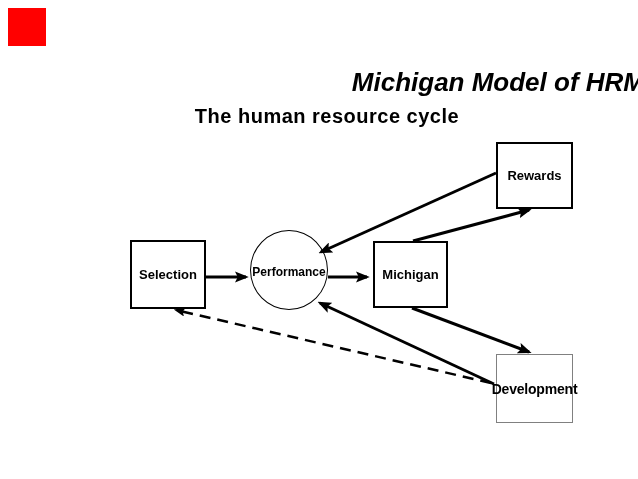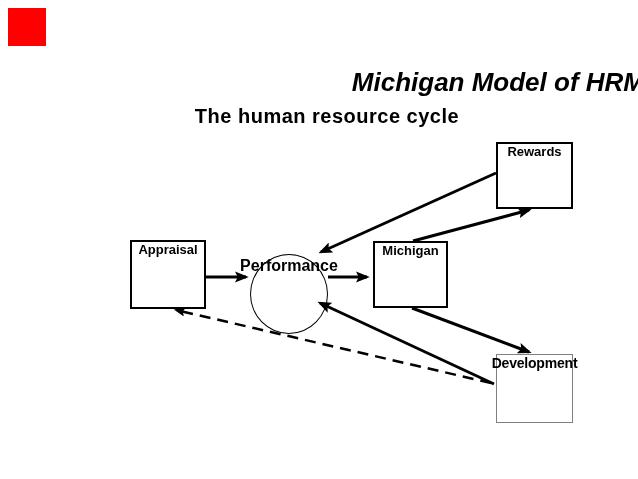--- a/index.html
+++ b/index.html
@@ -45,41 +45,42 @@
     text-align: center;
     font-size: 20px;
     font-weight: bold;
     color: #000000;
     letter-spacing: 0.5px;
   }
   .node {
     position: absolute;
     box-sizing: border-box;
     display: flex;
+    align-items: center;
     justify-content: center;
     background: #ffffff;
     color: #000000;
     font-weight: bold;
     text-align: center;
   }
   .node.box { border: 2px solid #000000; font-size: 13px; }
   .node-selection   { left: 130px; top: 240px; width: 76px; height: 69px; }
   .node-appraisal   { left: 373px; top: 241px; width: 75px; height: 67px; }
   .node-rewards     { left: 496px; top: 142px; width: 77px; height: 67px; }
   .node-development {
     left: 496px; top: 354px; width: 77px; height: 69px;
     border: 1px solid #808080;
     font-size: 14px;
     letter-spacing: -0.2px;
   }
   .node-performance {
-    left: 250px; top: 254px; width: 78px; height: 80px;
+    left: 250px; top: 230px; width: 78px; height: 80px;
     border: 1.4px solid #000000;
     border-radius: 50%;
-    font-size: 16px;
+    font-size: 12px;
   }
   .node-performance .label-inner { transform: translateY(2px); }
   .edges-svg {
     position: absolute;
     left: 0;
     top: 0;
     width: 638px;
     height: 479px;
     pointer-events: none;
   }
@@ -88,21 +89,21 @@
 <body>
 
 <div class="slide">
 
   <div class="red-square"></div>
 
   <h1 class="title">Michigan Model of HRM</h1>
   <h2 class="subtitle">The human resource cycle</h2>
 
   <div class="node box node-selection">
-    <span>Appraisal</span>
+    <span>Selection</span>
   </div>
 
   <div class="node node-performance">
     <span class="label-inner">Performance</span>
   </div>
 
   <div class="node box node-appraisal">
     <span>Michigan</span>
   </div>
 

